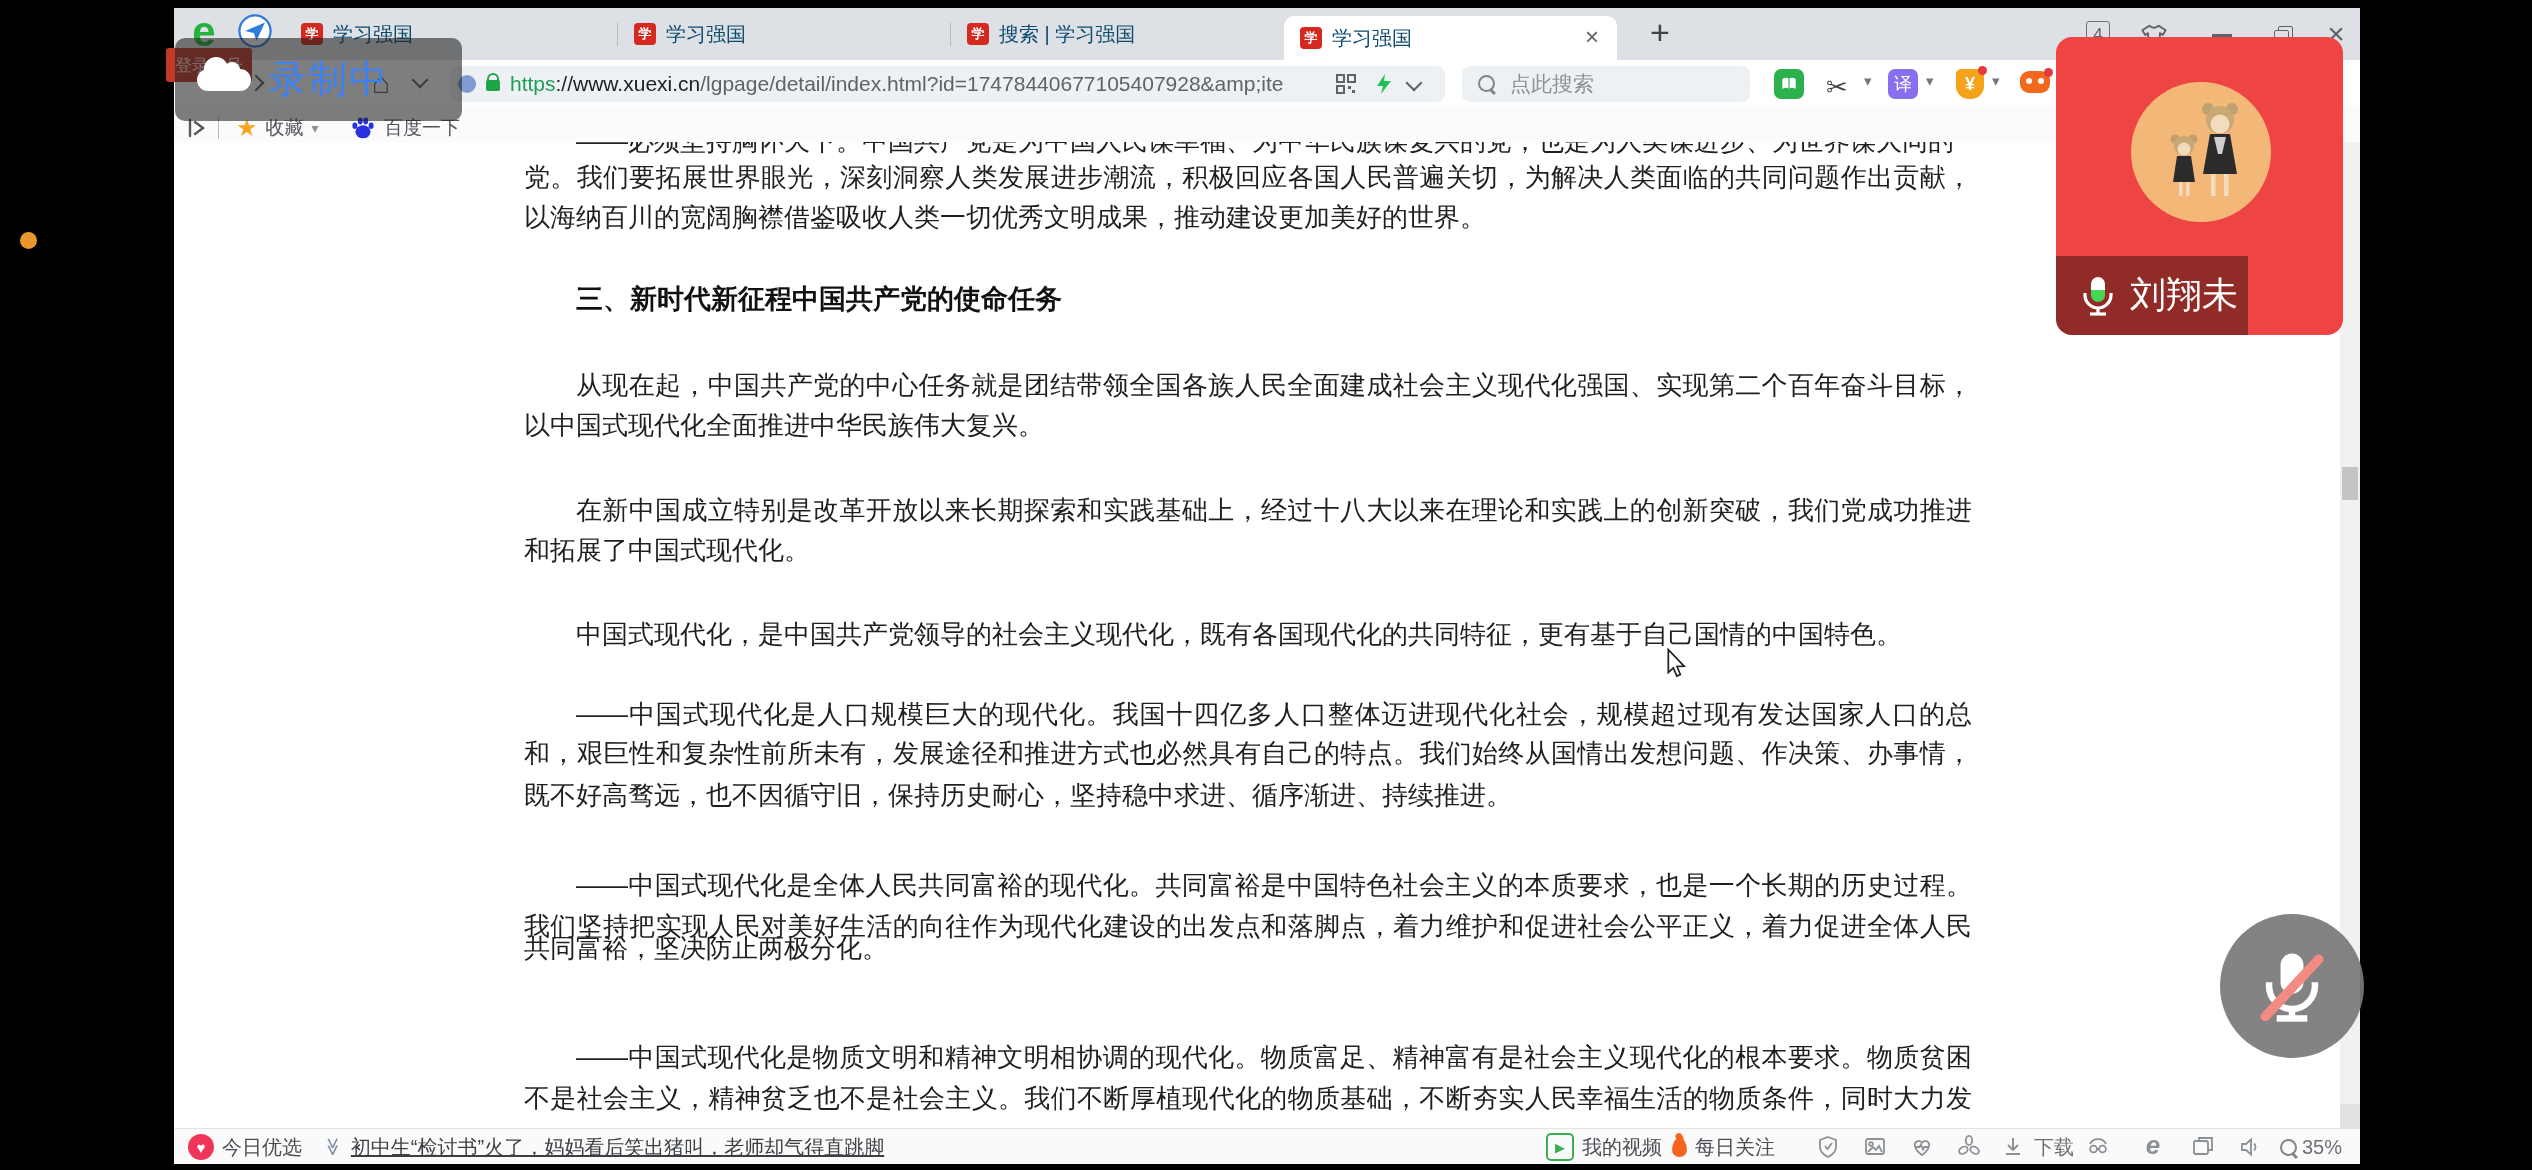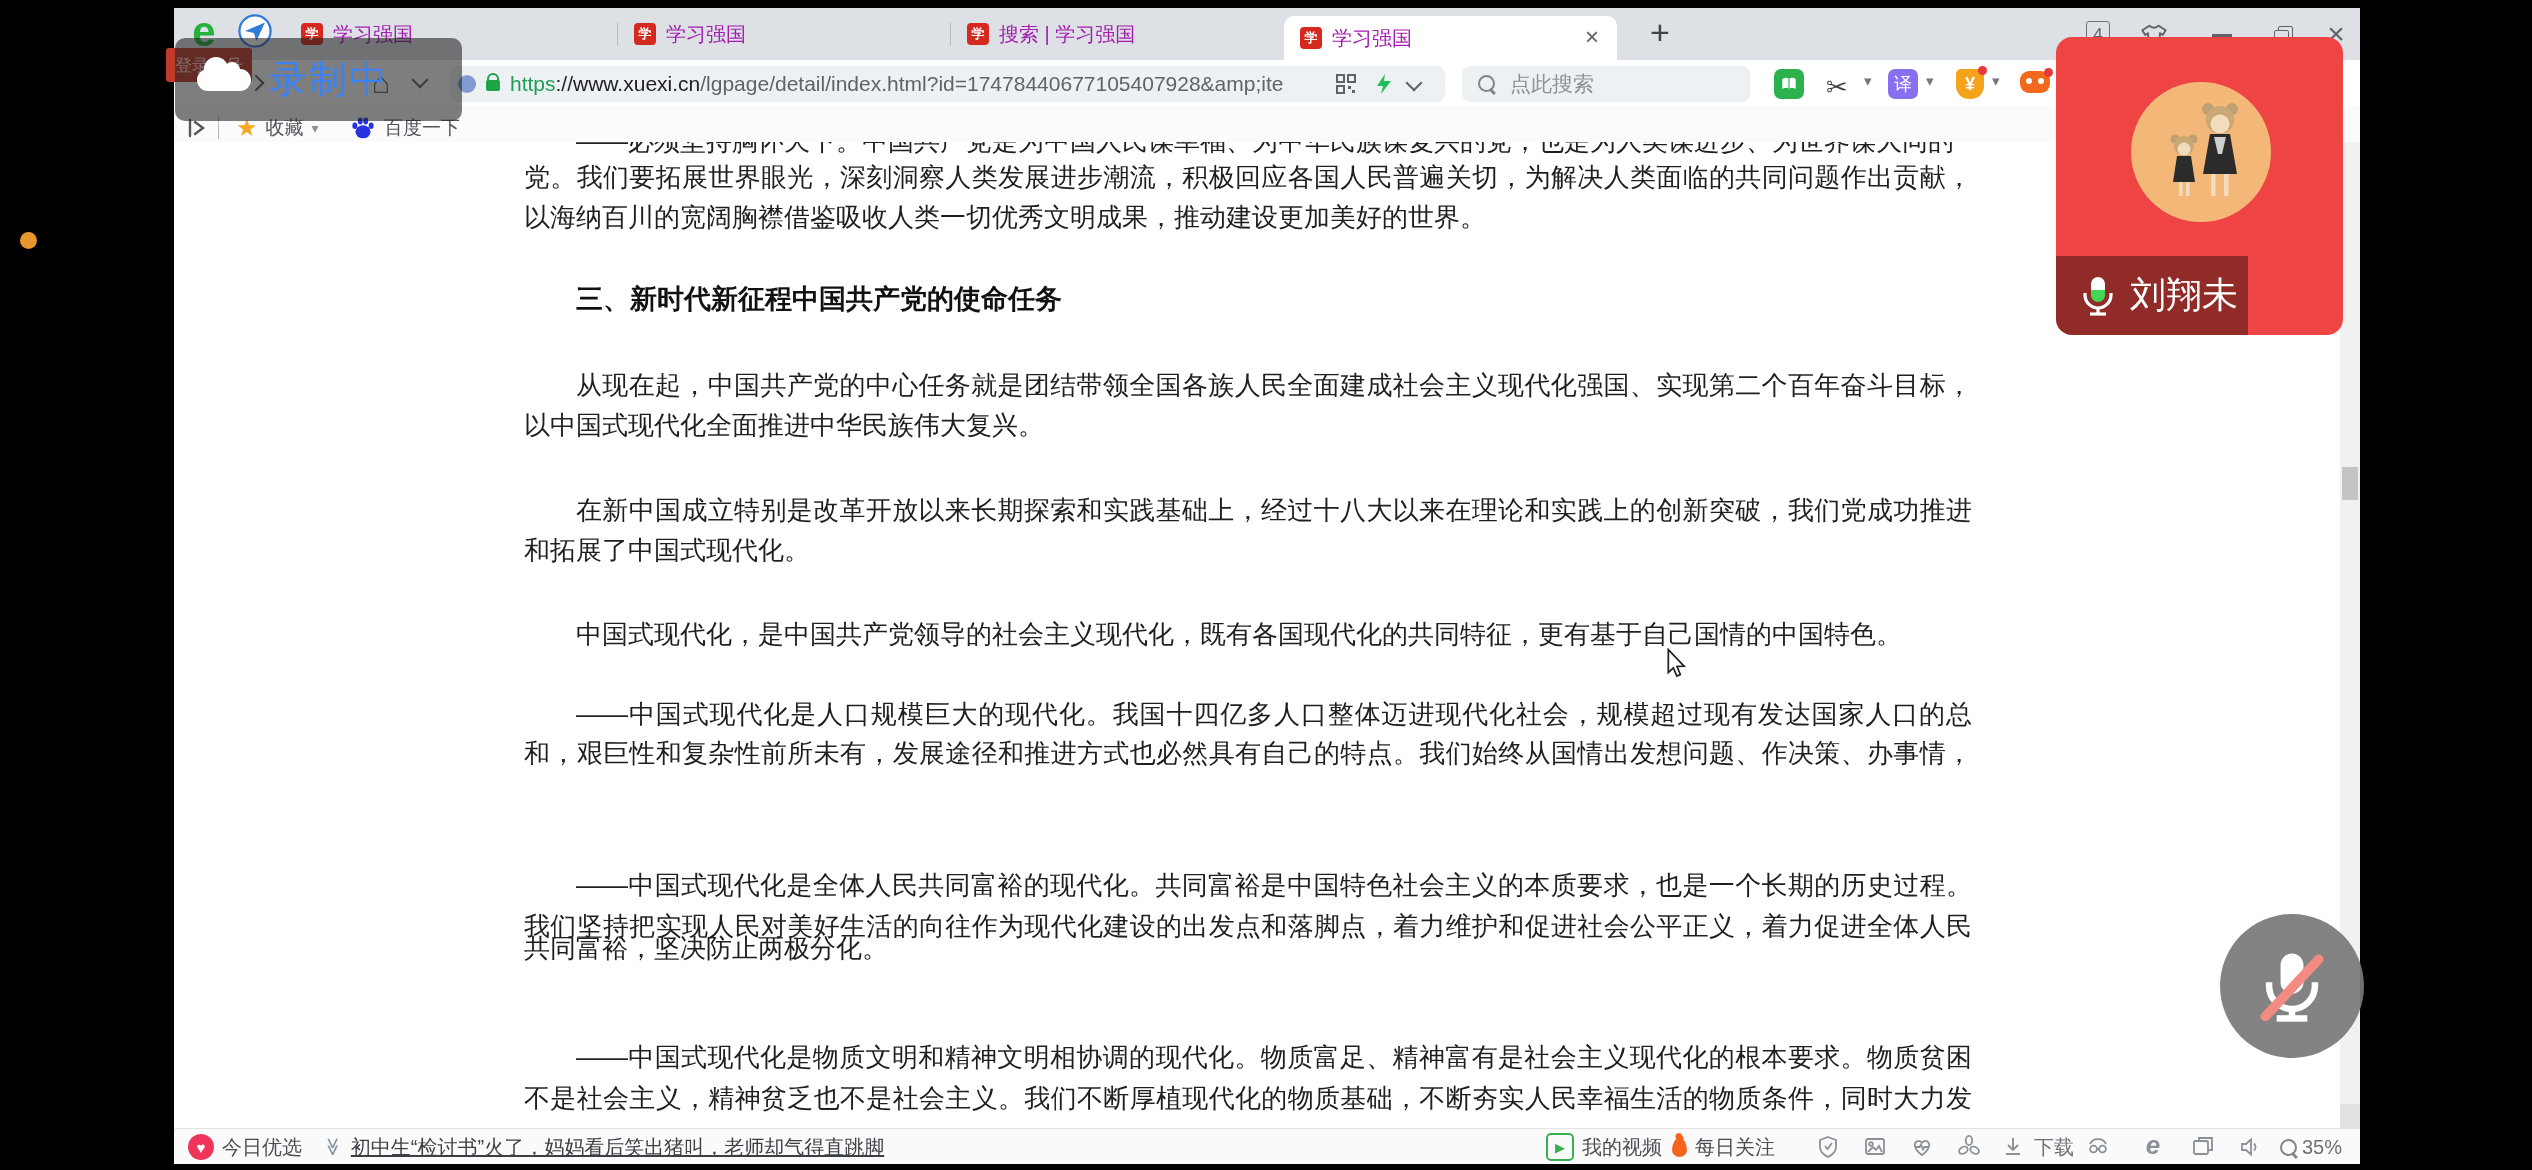--- a/index.html
+++ b/index.html
@@ -3,21 +3,21 @@
 <meta charset="utf-8">
 <style>
   html,body{margin:0;padding:0;background:#000;}
   #screen{position:relative;width:2532px;height:1170px;background:#000;overflow:hidden;
           font-family:"Liberation Sans",sans-serif;color:#202124;}
   .abs{position:absolute;}
   
   #browser{position:absolute;left:174px;top:8px;width:2186px;height:1156px;background:#fff;}
   #tabbar{position:absolute;left:0;top:0;width:2186px;height:52px;background:#dde0e4;}
   .tab{position:absolute;top:0;height:52px;width:333px;display:flex;align-items:center;gap:10px;padding-left:16px;box-sizing:border-box;}
-  .tab-label{font-size:20px;color:#a21caf;white-space:nowrap;overflow:hidden;max-width:230px;}
+  .tab-label{font-size:20px;color:#0c4a6e;white-space:nowrap;overflow:hidden;max-width:230px;}
   .tabsep{position:absolute;top:15px;width:1px;height:23px;background:#b4b8bf;}
   .tab.active{background:#fff;border-radius:10px 10px 0 0;top:8px;height:44px;}
   .favicon{width:22px;height:22px;background:#d5281e;border-radius:4px;color:#fff;font-size:13px;font-weight:bold;
            display:flex;align-items:center;justify-content:center;flex:0 0 auto;}
   #toolbar{position:absolute;left:0;top:52px;width:2186px;height:46px;background:#fff;}
   .field{position:absolute;top:6px;height:36px;background:#eef1f4;border-radius:8px;}
   .navico{position:absolute;color:#5f6368;}
   .chev{display:inline-block;width:10px;height:10px;border-right:2.5px solid #5f6368;border-bottom:2.5px solid #5f6368;}
   .chev.left{transform:rotate(135deg);} .chev.right{transform:rotate(-45deg);} .chev.down{transform:rotate(45deg);}
   #bookmarks{position:absolute;left:0;top:98px;width:2186px;height:44px;background:#fbfbfc;border-bottom:1px solid #e8e8e8;box-sizing:border-box;}
@@ -203,20 +203,21 @@
       <div class="tline j" style="top:20px;">党。我们要拓展世界眼光，深刻洞察人类发展进步潮流，积极回应各国人民普遍关切，为解决人类面临的共同问题作出贡献，</div>
       <div class="tline" style="top:60px;">以海纳百川的宽阔胸襟借鉴吸收人类一切优秀文明成果，推动建设更加美好的世界。</div>
       <div class="hline" style="top:142px;">三、新时代新征程中国共产党的使命任务</div>
       <div class="tline j ind" style="top:228px;">从现在起，中国共产党的中心任务就是团结带领全国各族人民全面建成社会主义现代化强国、实现第二个百年奋斗目标，</div>
       <div class="tline" style="top:268px;">以中国式现代化全面推进中华民族伟大复兴。</div>
       <div class="tline j ind" style="top:353px;">在新中国成立特别是改革开放以来长期探索和实践基础上，经过十八大以来在理论和实践上的创新突破，我们党成功推进</div>
       <div class="tline" style="top:393px;">和拓展了中国式现代化。</div>
       <div class="tline ind" style="top:477px;">中国式现代化，是中国共产党领导的社会主义现代化，既有各国现代化的共同特征，更有基于自己国情的中国特色。</div>
       <div class="tline j ind" style="top:557px;">——中国式现代化是人口规模巨大的现代化。我国十四亿多人口整体迈进现代化社会，规模超过现有发达国家人口的总</div>
       <div class="tline j" style="top:597px;font-family:Liberation Serif, serif;">和，艰巨性和复杂性前所未有，发展途径和推进方式也必然具有自己的特点。我们始终从国情出发想问题、作决策、办事情，</div>
+      <div class="tline" style="top:638px;">既不好高骛远，也不因循守旧，保持历史耐心，坚持稳中求进、循序渐进、持续推进。</div>
       <div class="tline j ind" style="top:728px;">——中国式现代化是全体人民共同富裕的现代化。共同富裕是中国特色社会主义的本质要求，也是一个长期的历史过程。</div>
       <div class="tline j" style="top:769px;">我们坚持把实现人民对美好生活的向往作为现代化建设的出发点和落脚点，着力维护和促进社会公平正义，着力促进全体人民</div>
       <div class="tline" style="top:791px;">共同富裕，坚决防止两极分化。</div>
       <div class="tline j ind" style="top:900px;">——中国式现代化是物质文明和精神文明相协调的现代化。物质富足、精神富有是社会主义现代化的根本要求。物质贫困</div>
       <div class="tline j" style="top:941px;">不是社会主义，精神贫乏也不是社会主义。我们不断厚植现代化的物质基础，不断夯实人民幸福生活的物质条件，同时大力发</div>
 
       <div id="scrolltrack">
         <div id="scrollthumb"></div>
         <div id="scrollbottom"></div>
       </div>

